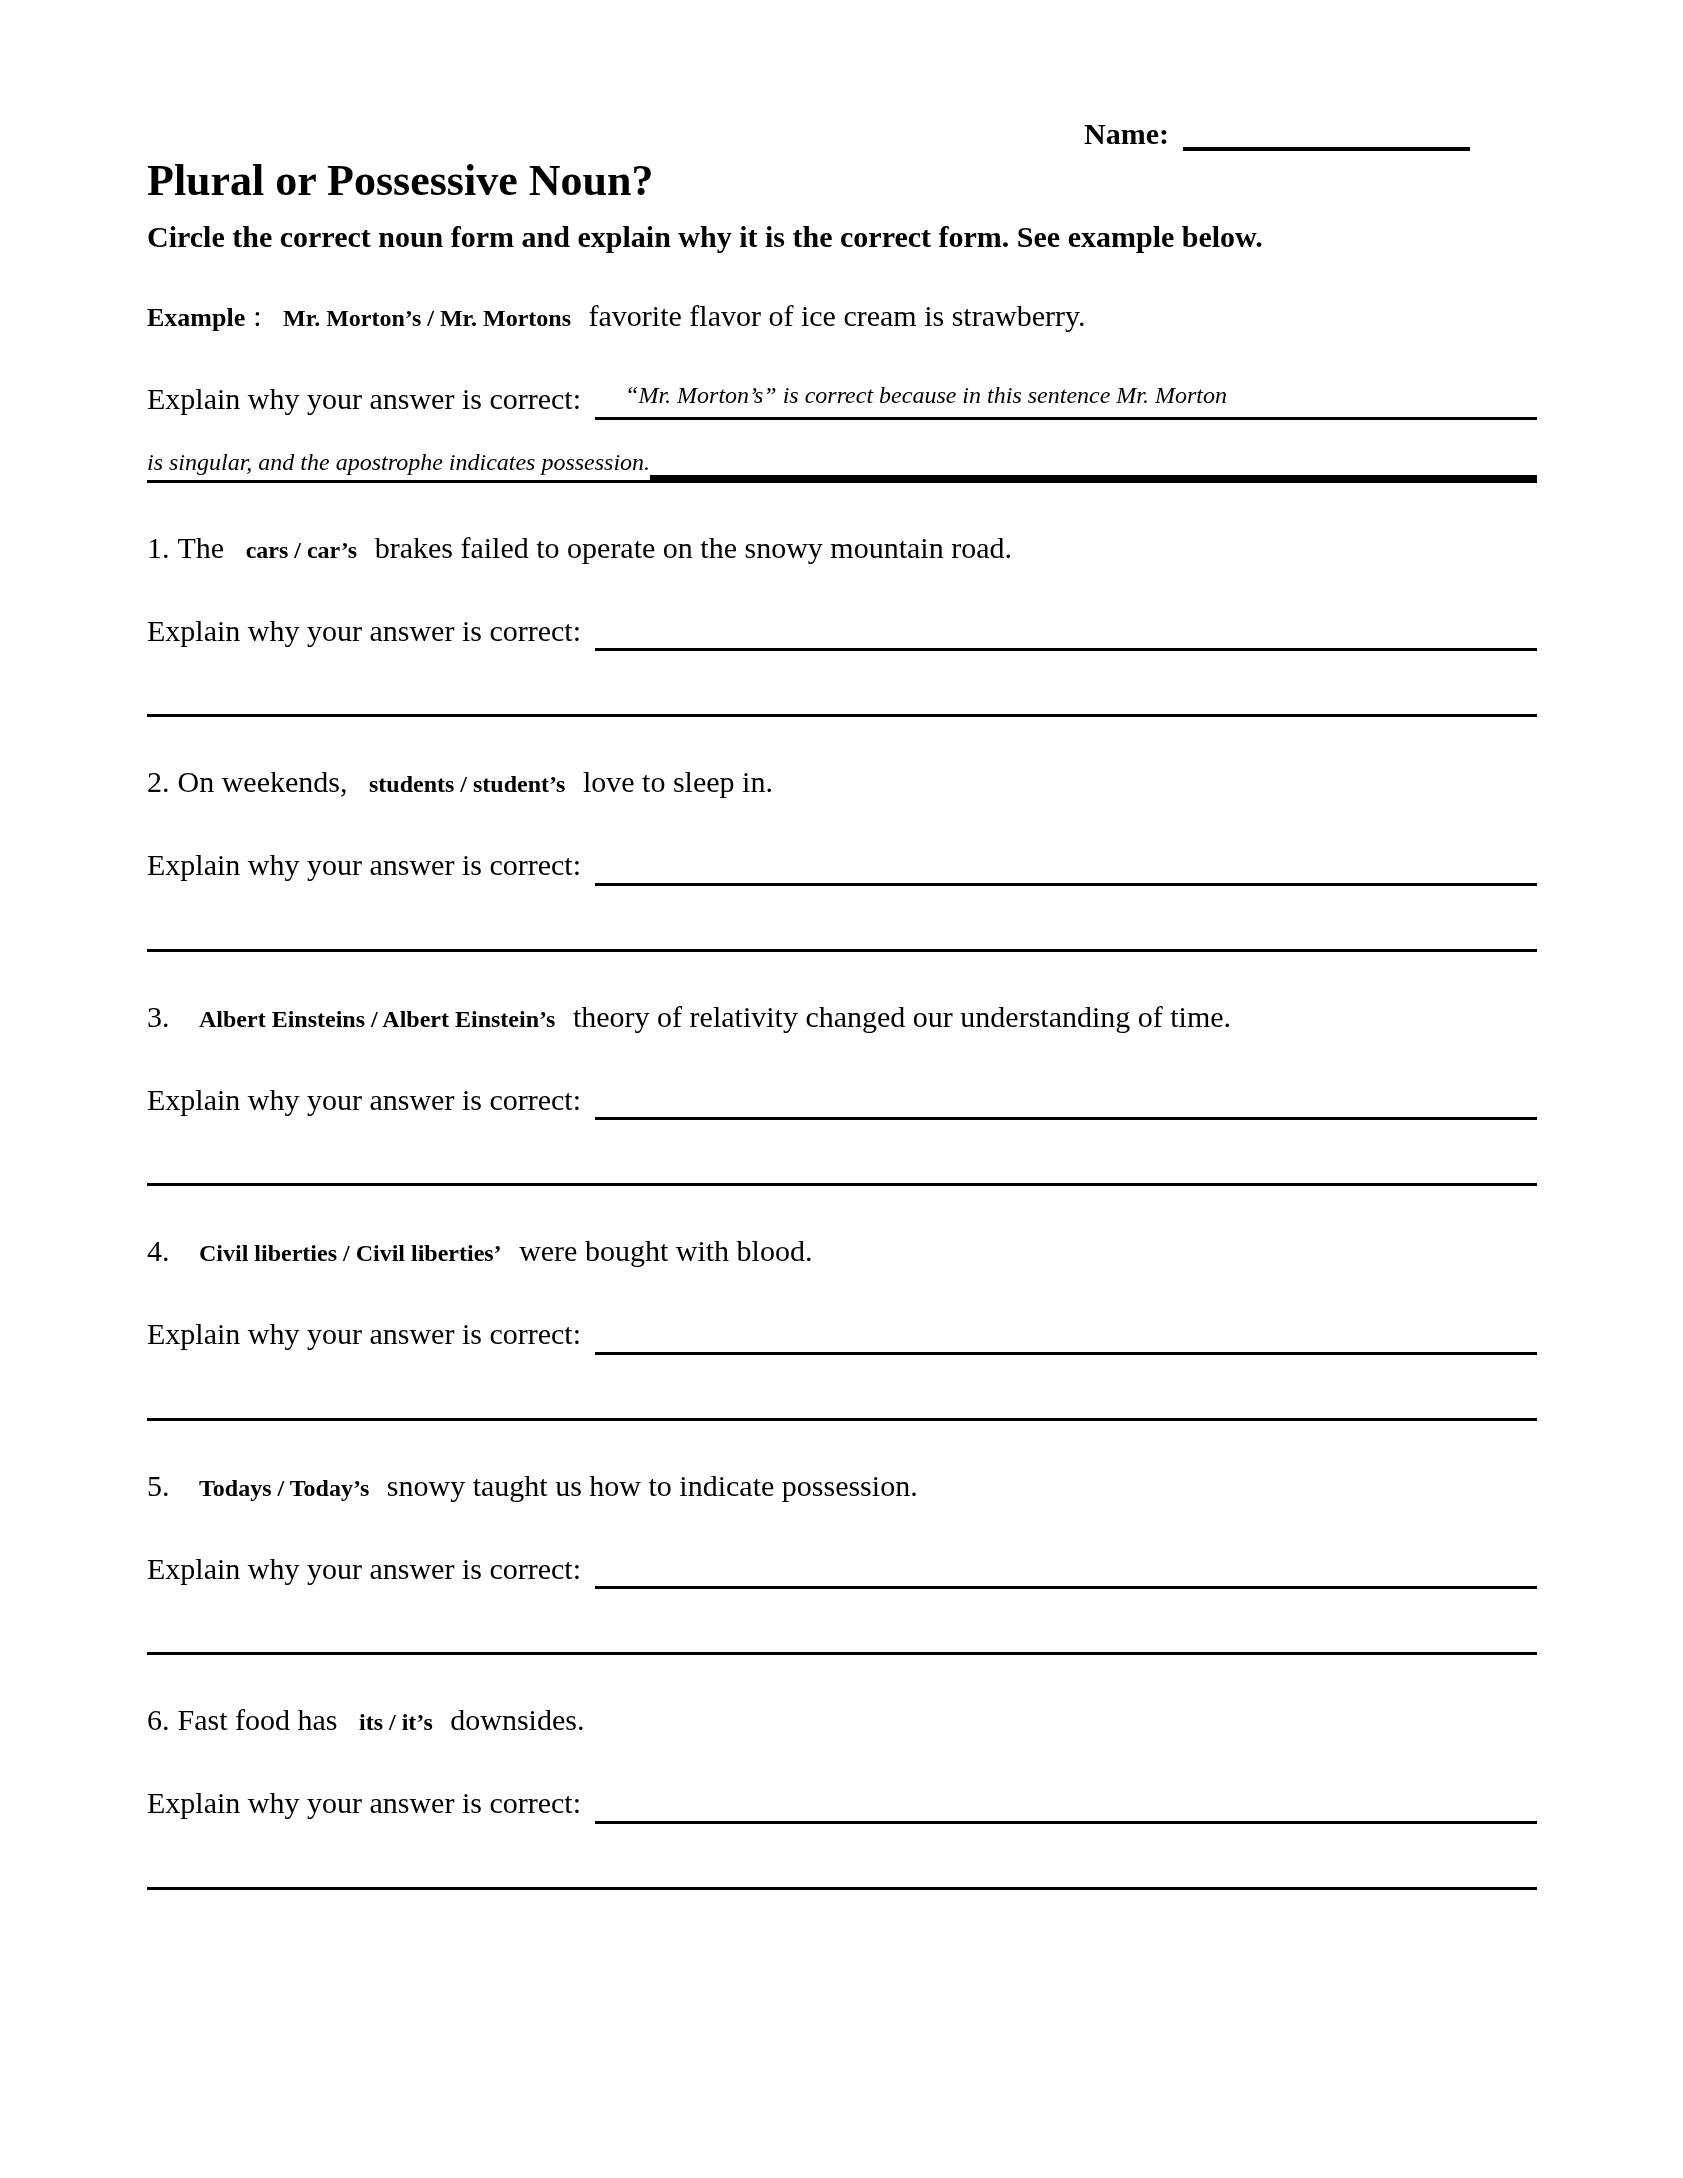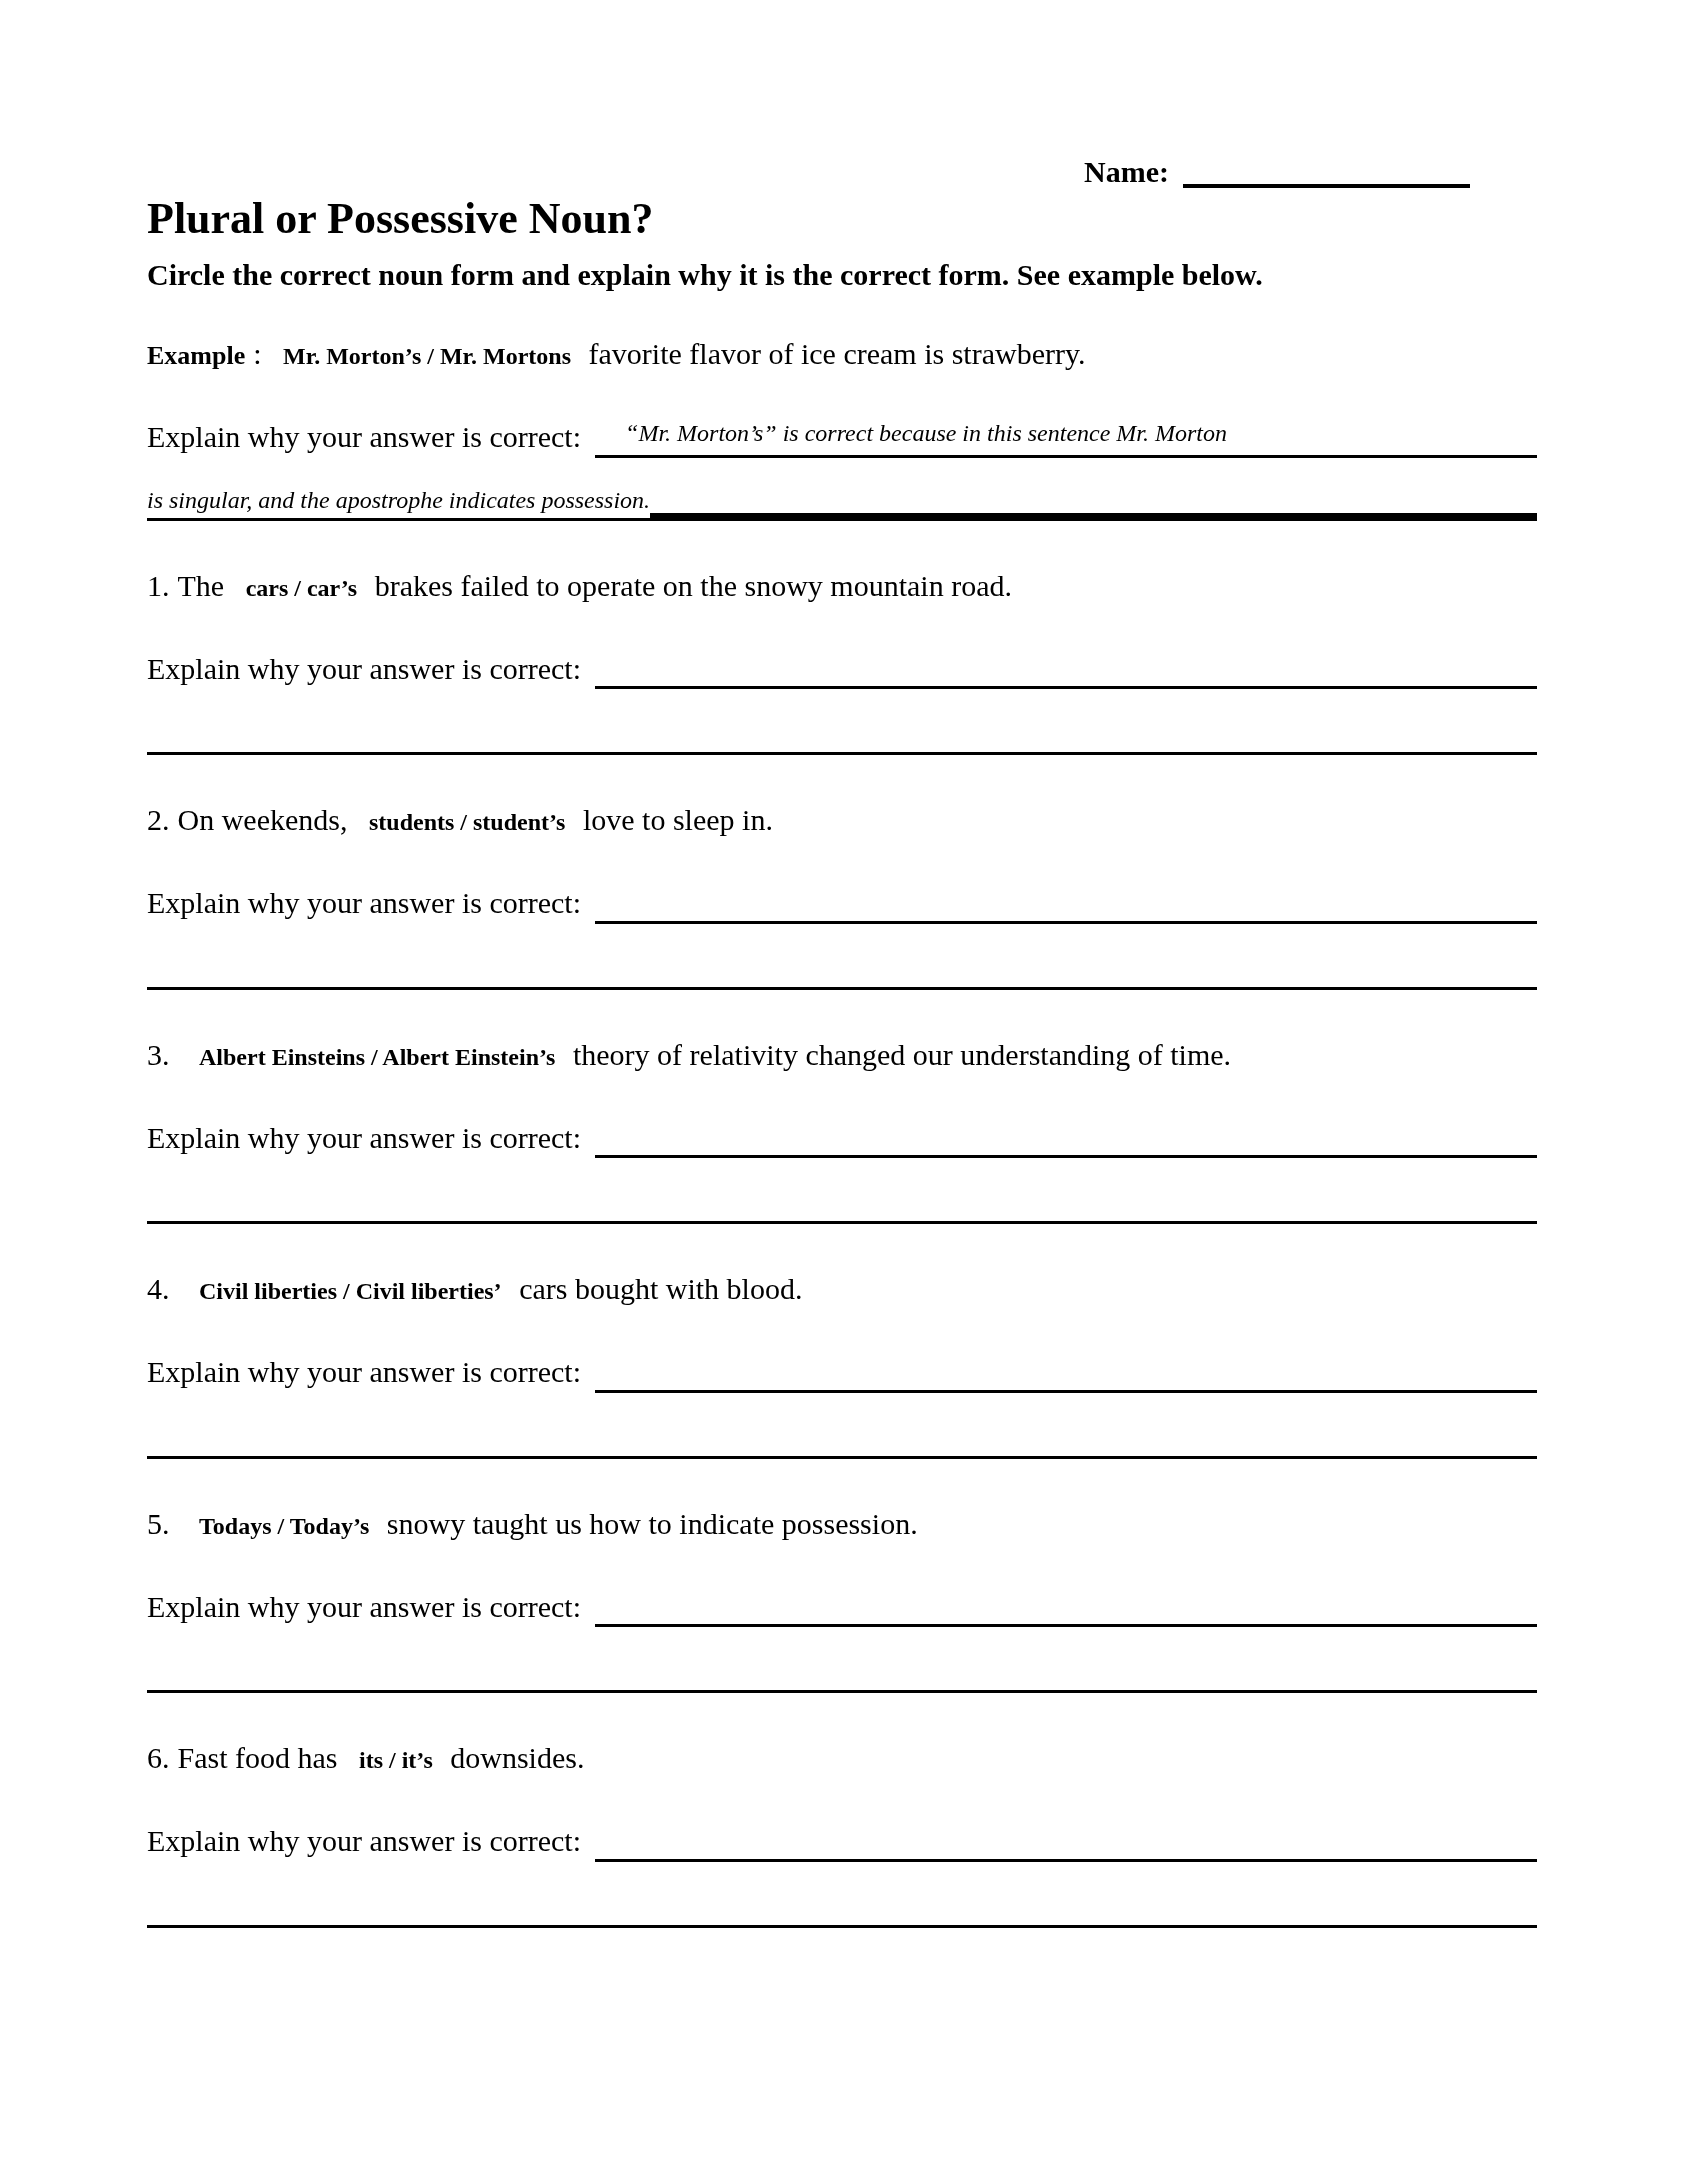--- a/index.html
+++ b/index.html
@@ -19,23 +19,22 @@
     box-sizing: border-box;
     width: 1683px;
     height: 2178px;
     padding: 117px 146px 0 147px;
   }
 
   
   .name-row {
     display: flex;
     justify-content: flex-end;
-    align-items: center;
+    align-items: flex-end;
     margin-right: 67px;
-    margin-top: 38px;
   }
   .name-label {
     font-weight: bold;
     font-size: 30px;
     white-space: nowrap;
     padding-right: 14px;
   }
   .name-blank {
     display: inline-block;
     width: 287px;
@@ -190,21 +189,21 @@
       <span class="explain-label">Explain why your answer is correct:</span>
       <span class="write-line"></span>
     </div>
     <hr class="divider">
   </section>
 
   <section class="question">
     <p class="sentence">
       <span>4.</span><span></span>
       <strong class="choices">Civil liberties / Civil liberties’</strong>
-      <span>cars bought with blood.</span>
+      <span>were bought with blood.</span>
     </p>
     <div class="explain-row">
       <span class="explain-label">Explain why your answer is correct:</span>
       <span class="write-line"></span>
     </div>
     <hr class="divider">
   </section>
 
   <section class="question">
     <p class="sentence">

